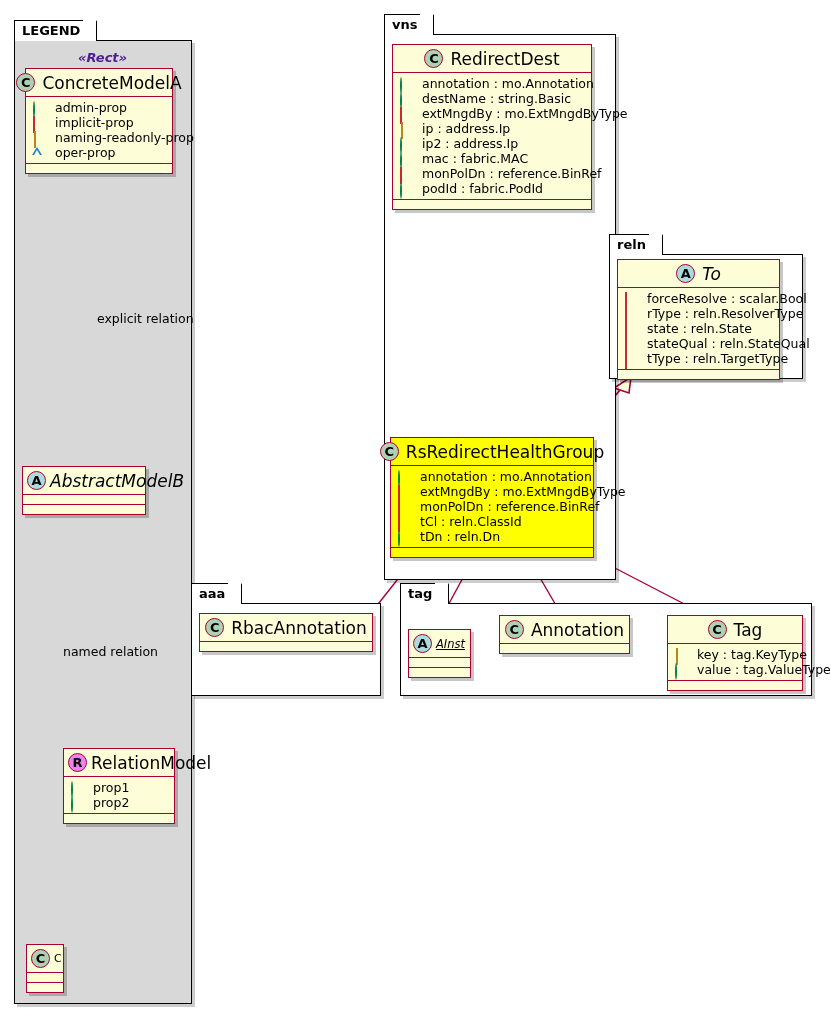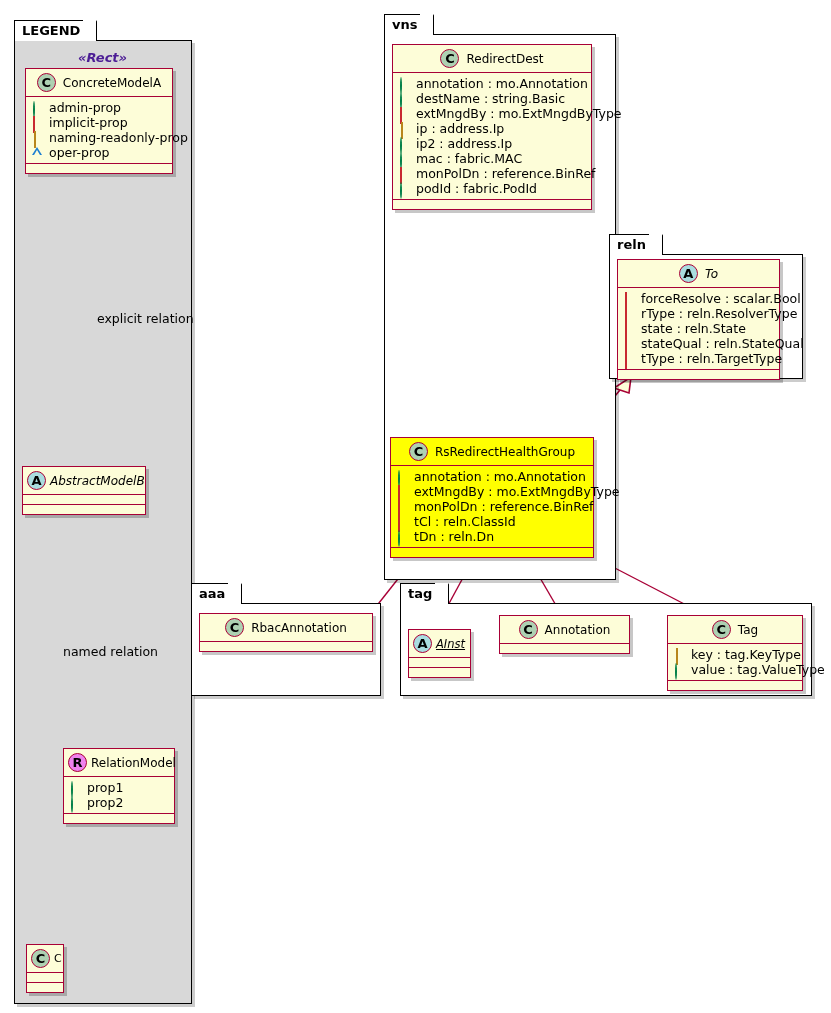--- a/index.html
+++ b/index.html
@@ -98,21 +98,21 @@
     gap: 7px;
     padding: 0 8px;
     box-sizing: border-box;
   }
   .cls-head.tight {
     justify-content: flex-start;
     gap: 4px;
     padding-left: 4px;
   }
   .cls-name {
-    font-size: 12px;
+    font-size: 17px;
     color: #000000;
     white-space: nowrap;
   }
   .cls-name.italic { font-style: italic; }
 
   .badge {
     width: 19px;
     height: 19px;
     border-radius: 50%;
     display: inline-flex;
@@ -131,21 +131,21 @@
   .cls-attrs {
     padding: 3px 5px 3px 6px;
     border-bottom: 1px solid #a80036;
   }
   .cls-attrs.empty { height: 9px; padding: 0; }
   .cls-foot { height: 9px; }
 
   .attr {
     display: flex;
     align-items: center;
-    gap: 6px;
+    gap: 12px;
     height: 15px;
     font-size: 12.5px;
     color: #000000;
     white-space: nowrap;
   }
   .attr-text { line-height: 15px; }
 
   
   .mk { width: 11px; height: 11px; flex: none; position: relative; }
   .mk-circle {

